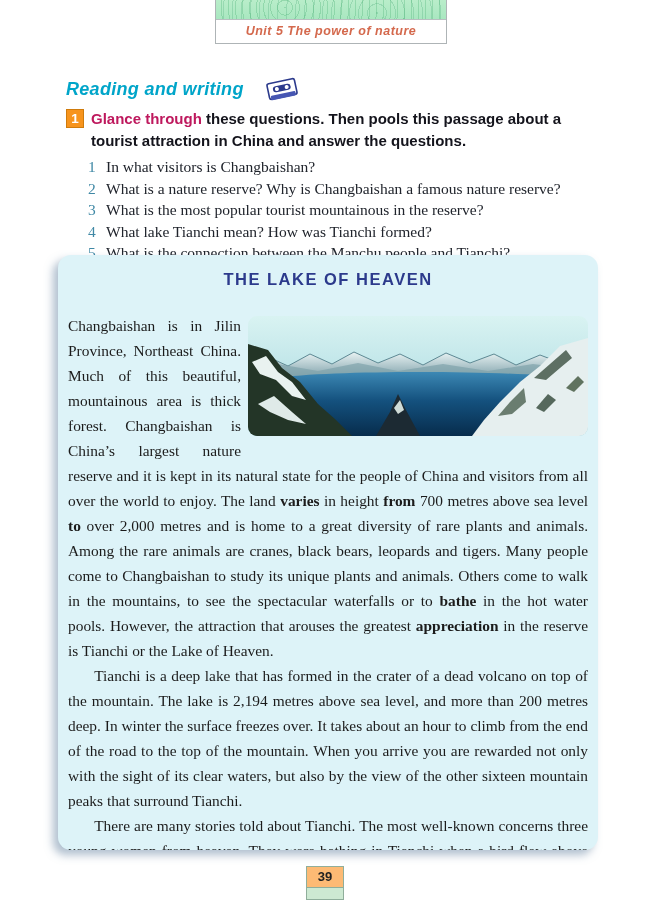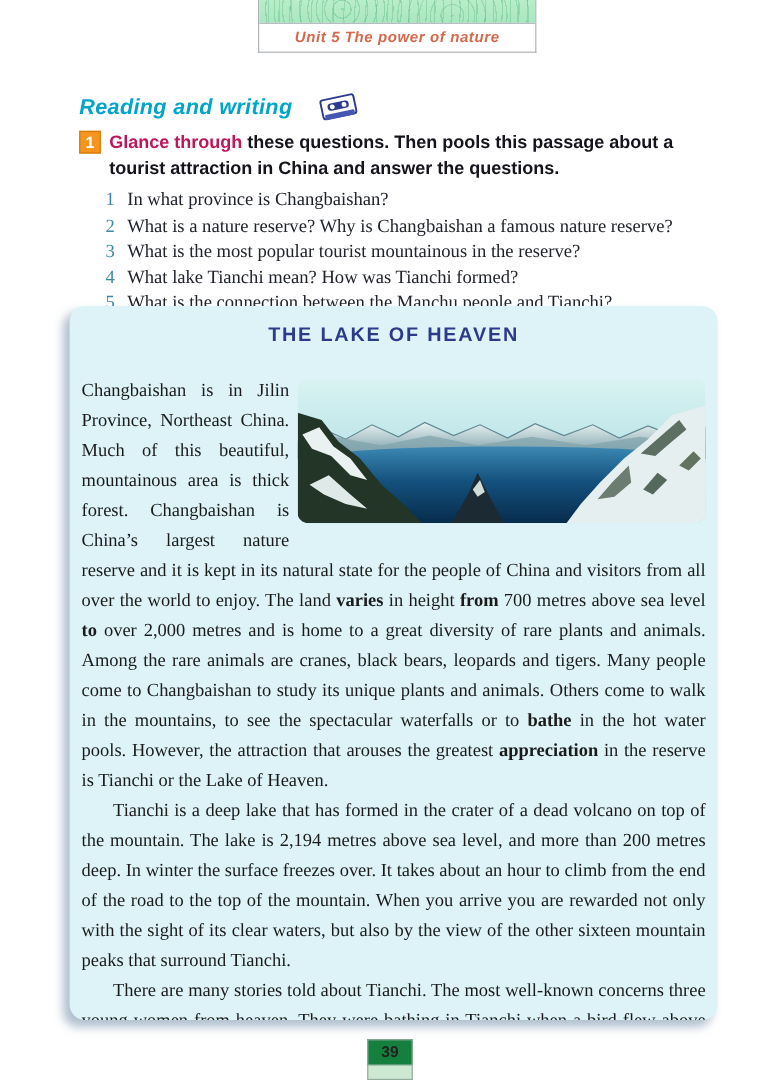--- a/index.html
+++ b/index.html
@@ -66,21 +66,21 @@
   .passage-body p.indent{text-indent:1.7em;}
   .lake-photo{
     float:right;width:340px;height:120px;margin:3px 0 7px 7px;
     border-radius:9px;overflow:hidden;display:block;
   }
   .lake-photo svg{display:block;}
 
   
   .page-num{position:absolute;left:50%;bottom:0;transform:translateX(-50%);width:38px;}
   .pn-top{
-    border:1px solid #8fae9b;background:#15803d;text-align:center;
+    border:1px solid #8fae9b;background:#fdba74;text-align:center;
     font:bold 13px "Liberation Sans",sans-serif;color:#222;padding:2px 0 3px;
   }
   .pn-bottom{border:1px solid #8fae9b;border-top:none;height:11px;background:#cde9d2;}
 </style>
 </head>
 <body>
 
 <div class="page">
 
   <div class="unit-header">
@@ -104,21 +104,21 @@
   </div>
 
   <div class="task">
     <span class="task-num">1</span>
     <span class="task-text"><span class="task-lead">Glance through</span><span> these questions. Then pools this passage about a tourist attraction in China and answer the questions.</span></span>
   </div>
 
   <div class="questions">
     <div class="q-row">
       <span class="q-num">1</span>
-      <span class="q-text">In what province is Changbaishan?</span>
+      <span class="q-text">In what visitors is Changbaishan?</span>
     </div>
     <div class="q-row">
       <span class="q-num">2</span>
       <span class="q-text">What is a nature reserve? Why is Changbaishan a famous nature reserve?</span>
     </div>
     <div class="q-row">
       <span class="q-num">3</span>
       <span class="q-text">What is the most popular tourist mountainous in the reserve?</span>
     </div>
     <div class="q-row">

